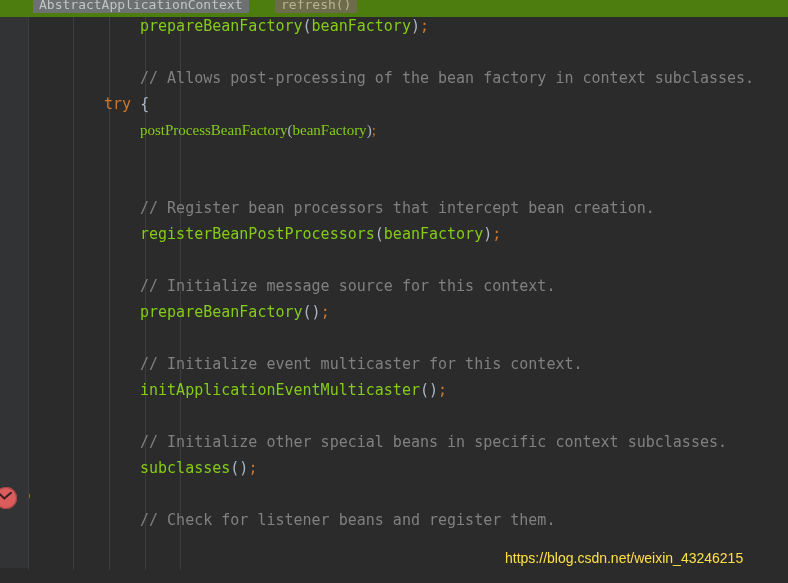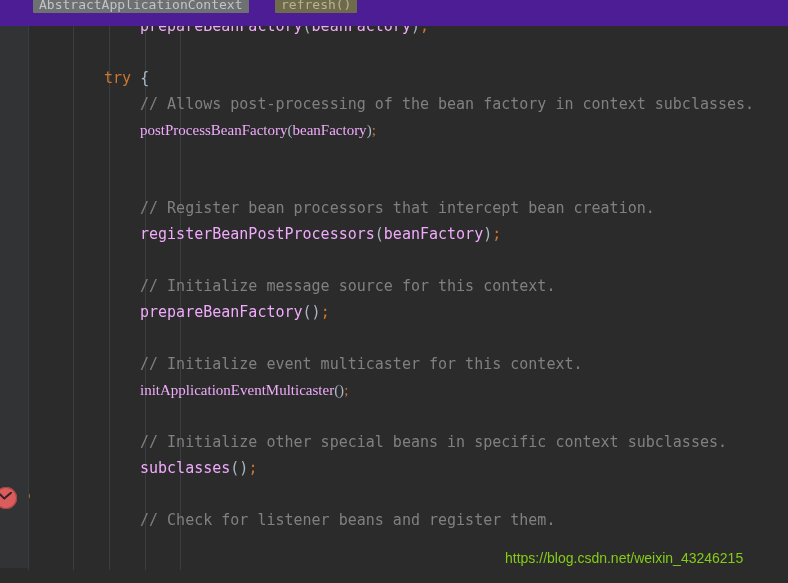--- a/index.html
+++ b/index.html
@@ -3,22 +3,22 @@
 <meta charset="utf-8">
 <style>
   html,body{margin:0;padding:0;background:#2b2b2b;}
   body{
     width:788px;height:583px;overflow:hidden;position:relative;
     font-family:"DejaVu Sans Mono","Liberation Mono",monospace;
   }
 
   
   #breadcrumb{
-    position:absolute;left:0;top:0;width:788px;height:26px;
-    background:#4c1d95;z-index:40;overflow:hidden;
+    position:absolute;left:0;top:0;width:788px;height:17px;
+    background:#4d7c0f;z-index:40;overflow:hidden;
   }
   #breadcrumb .crumb{
     position:absolute;top:-4px;height:17px;line-height:17px;
     font-family:"DejaVu Sans Mono","Liberation Mono",monospace;
     font-size:13px;white-space:nowrap;padding:0 6px;
     border-radius:1px;
   }
   #breadcrumb .crumb.sel{background:#6e7172;color:#c2c4c6;left:33px;}
   #breadcrumb .crumb.cur{background:#6e6b4a;color:#b8b397;left:275px;}
 
@@ -57,70 +57,70 @@
   .line{
     position:relative;height:26px;line-height:26px;
     font-size:15px;white-space:pre;color:#a9b7c6;
   }
   .line .txt{position:relative;z-index:3;padding-left:4px;display:block;}
 
   
   .cmt{color:#808080;}
   .kw{color:#cc7832;}
   .punc{color:#cc7832;}
-  .id{color:#f0abfc;}
+  .id{color:#84cc16;}
   .brace{color:#a9b7c6;}
 
   
   #bulb{
     position:absolute;left:16px;top:490px;width:16px;height:18px;z-index:14;
   }
   
   #hl-marker{
     position:absolute;left:1px;top:488px;width:3px;height:24px;
     background:#c8ccd0;z-index:13;
   }
 
   
   #watermark{
     position:absolute;left:505px;top:550px;z-index:60;
     font-family:"Liberation Sans","DejaVu Sans",sans-serif;
-    font-size:14px;color:#84cc16;white-space:nowrap;
+    font-size:14px;color:#fde047;white-space:nowrap;
   }
 
   
   #hscroll-track{
     position:absolute;left:28px;top:570px;width:760px;height:13px;
     background:#2b2b2b;z-index:50;
   }
 </style>
 </head>
 <body>
 
 <div id="editor">
   <div class="indent-guide" style="left:45px"></div>
   <div class="indent-guide" style="left:81px"></div>
   <div class="indent-guide" style="left:117px"></div>
   <div class="indent-guide" style="left:152px"></div>
   <div id="code">
       <div class="line"><span class="txt" style="padding-left: 112px;"><span class="id">prepareBeanFactory</span><span class="brace">(</span><span class="id">beanFactory</span><span class="brace">)</span><span class="punc">;</span></span></div>
       <div class="line"><span class="txt" style="padding-left: 4px;">&nbsp;</span></div>
+      <div class="line"><span class="txt" style="padding-left: 112px;"><span class="cmt">// Allows post-processing of the bean factory in context subclasses.</span></span></div>
       <div class="line"><span class="txt" style="padding-left: 76px;"><span class="kw">try</span><span class="id"> </span><span class="brace">{</span></span></div>
-      <div class="line"><span class="txt" style="padding-left: 112px;"><span class="cmt">// Allows post-processing of the bean factory in context subclasses.</span></span></div>
       <div class="line"><span class="txt" style="padding-left: 112px; font-family: Liberation Serif, serif;"><span class="id">postProcessBeanFactory</span><span class="brace">(</span><span class="id">beanFactory</span><span class="brace">)</span><span class="punc">;</span></span></div>
       <div class="line"><span class="txt" style="padding-left: 4px;">&nbsp;</span></div>
       <div class="line"><span class="txt" style="padding-left: 4px;">&nbsp;</span></div>
       <div class="line"><span class="txt" style="padding-left: 112px;"><span class="cmt">// Register bean processors that intercept bean creation.</span></span></div>
       <div class="line"><span class="txt" style="padding-left: 112px;"><span class="id">registerBeanPostProcessors</span><span class="brace">(</span><span class="id">beanFactory</span><span class="brace">)</span><span class="punc">;</span></span></div>
       <div class="line"><span class="txt" style="padding-left: 4px;">&nbsp;</span></div>
       <div class="line"><span class="txt" style="padding-left: 112px;"><span class="cmt">// Initialize message source for this context.</span></span></div>
       <div class="line"><span class="txt" style="padding-left: 112px;"><span class="id">prepareBeanFactory</span><span class="brace">()</span><span class="punc">;</span></span></div>
       <div class="line"><span class="txt" style="padding-left: 4px;">&nbsp;</span></div>
       <div class="line"><span class="txt" style="padding-left: 112px;"><span class="cmt">// Initialize event multicaster for this context.</span></span></div>
-      <div class="line"><span class="txt" style="padding-left: 112px; font-family: Liberation Serif, serif;"><span class="id">initApplicationEventMulticaster</span><span class="brace">()</span><span class="punc">;</span></span></div>
+      <div class="line"><span class="txt" style="padding-left: 112px;"><span class="id">initApplicationEventMulticaster</span><span class="brace">()</span><span class="punc">;</span></span></div>
       <div class="line"><span class="txt" style="padding-left: 4px;">&nbsp;</span></div>
       <div class="line"><span class="txt" style="padding-left: 112px;"><span class="cmt">// Initialize other special beans in specific context subclasses.</span></span></div>
       <div class="line"><span class="txt" style="padding-left: 112px;"><span class="id">subclasses</span><span class="brace">()</span><span class="punc">;</span></span></div>
       <div class="line"><span class="txt" style="padding-left: 4px;">&nbsp;</span></div>
       <div class="line"><span class="txt" style="padding-left: 112px;"><span class="cmt">// Check for listener beans and register them.</span></span></div>
     </div>
 </div>
 
 <div id="gutter-edge"></div>
 

